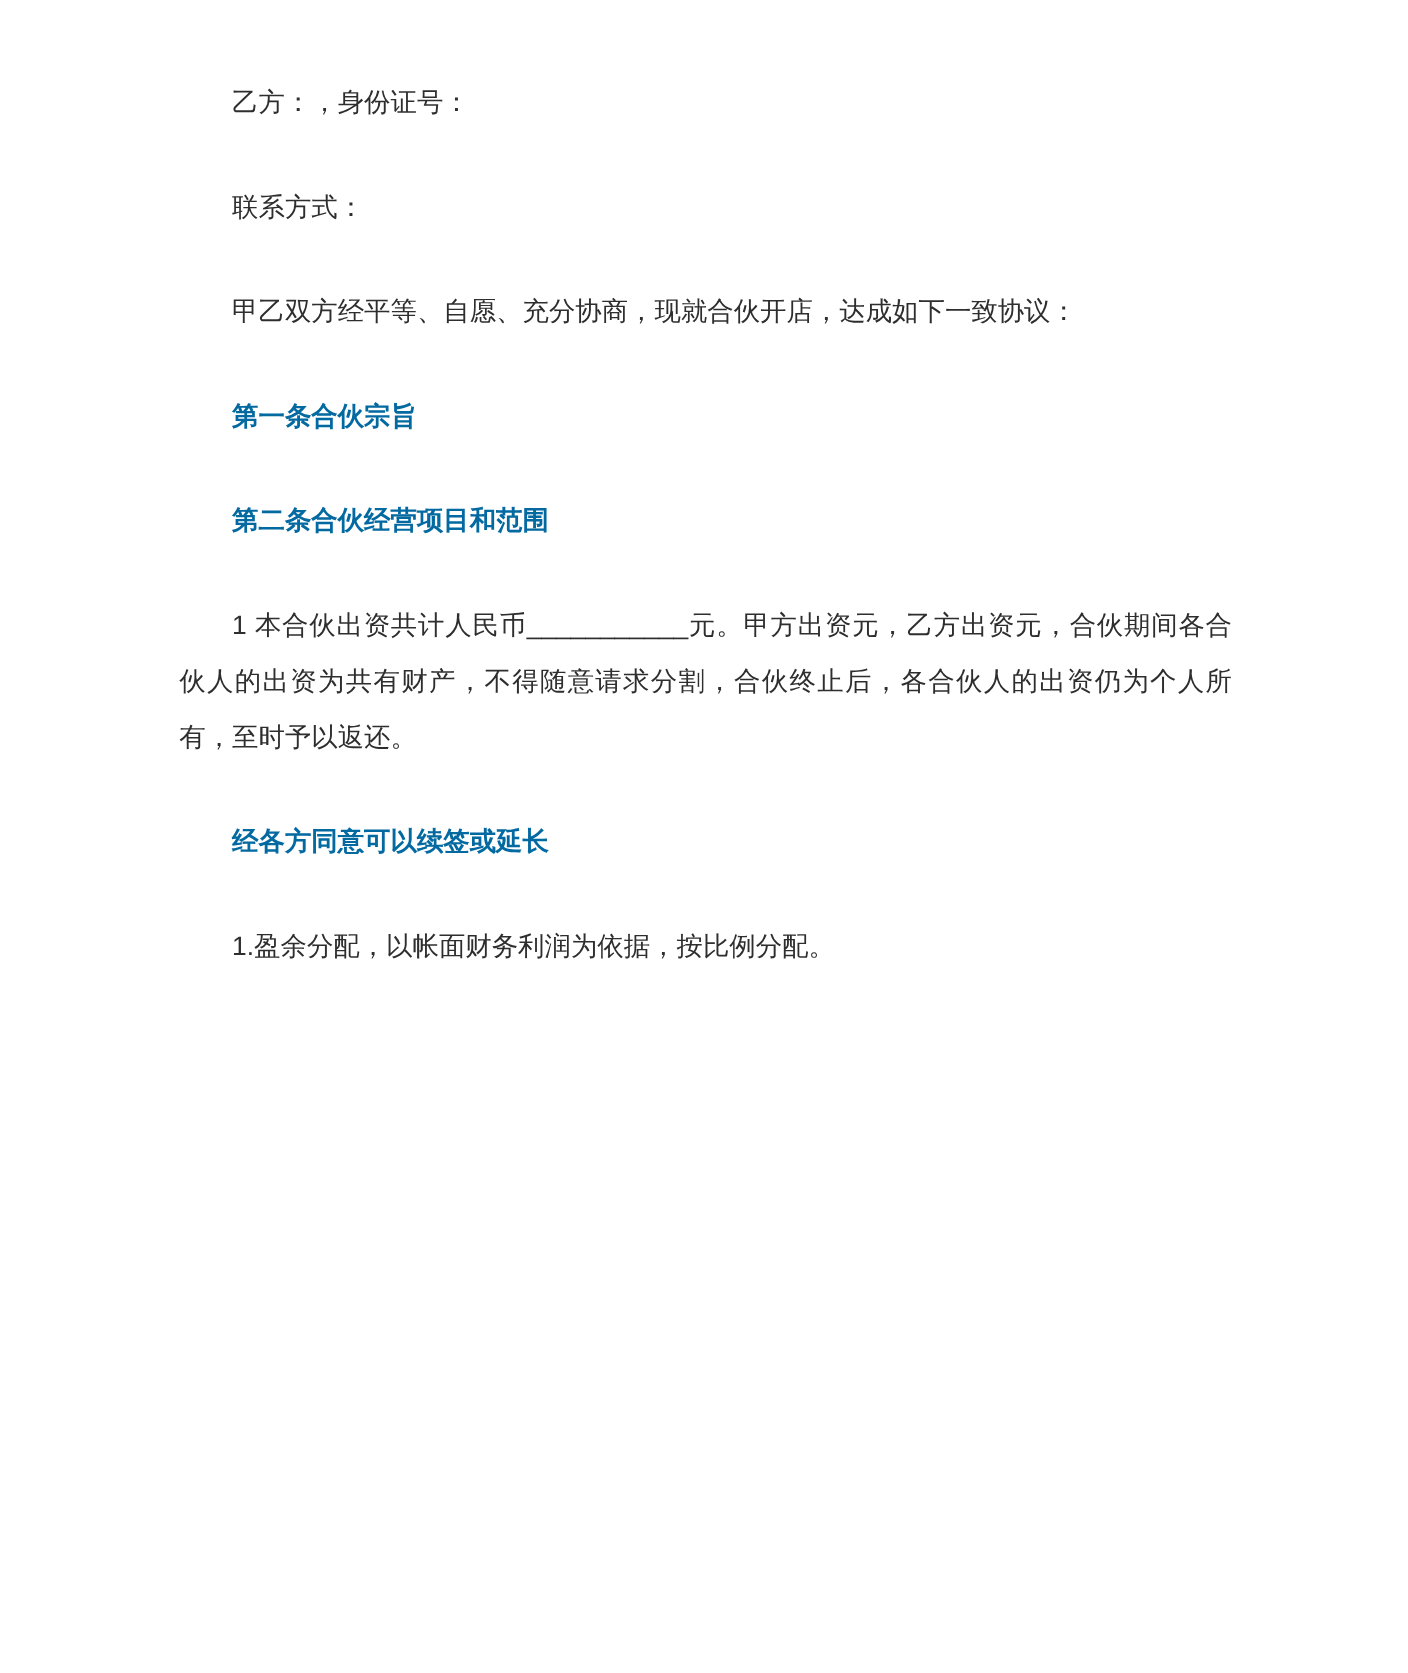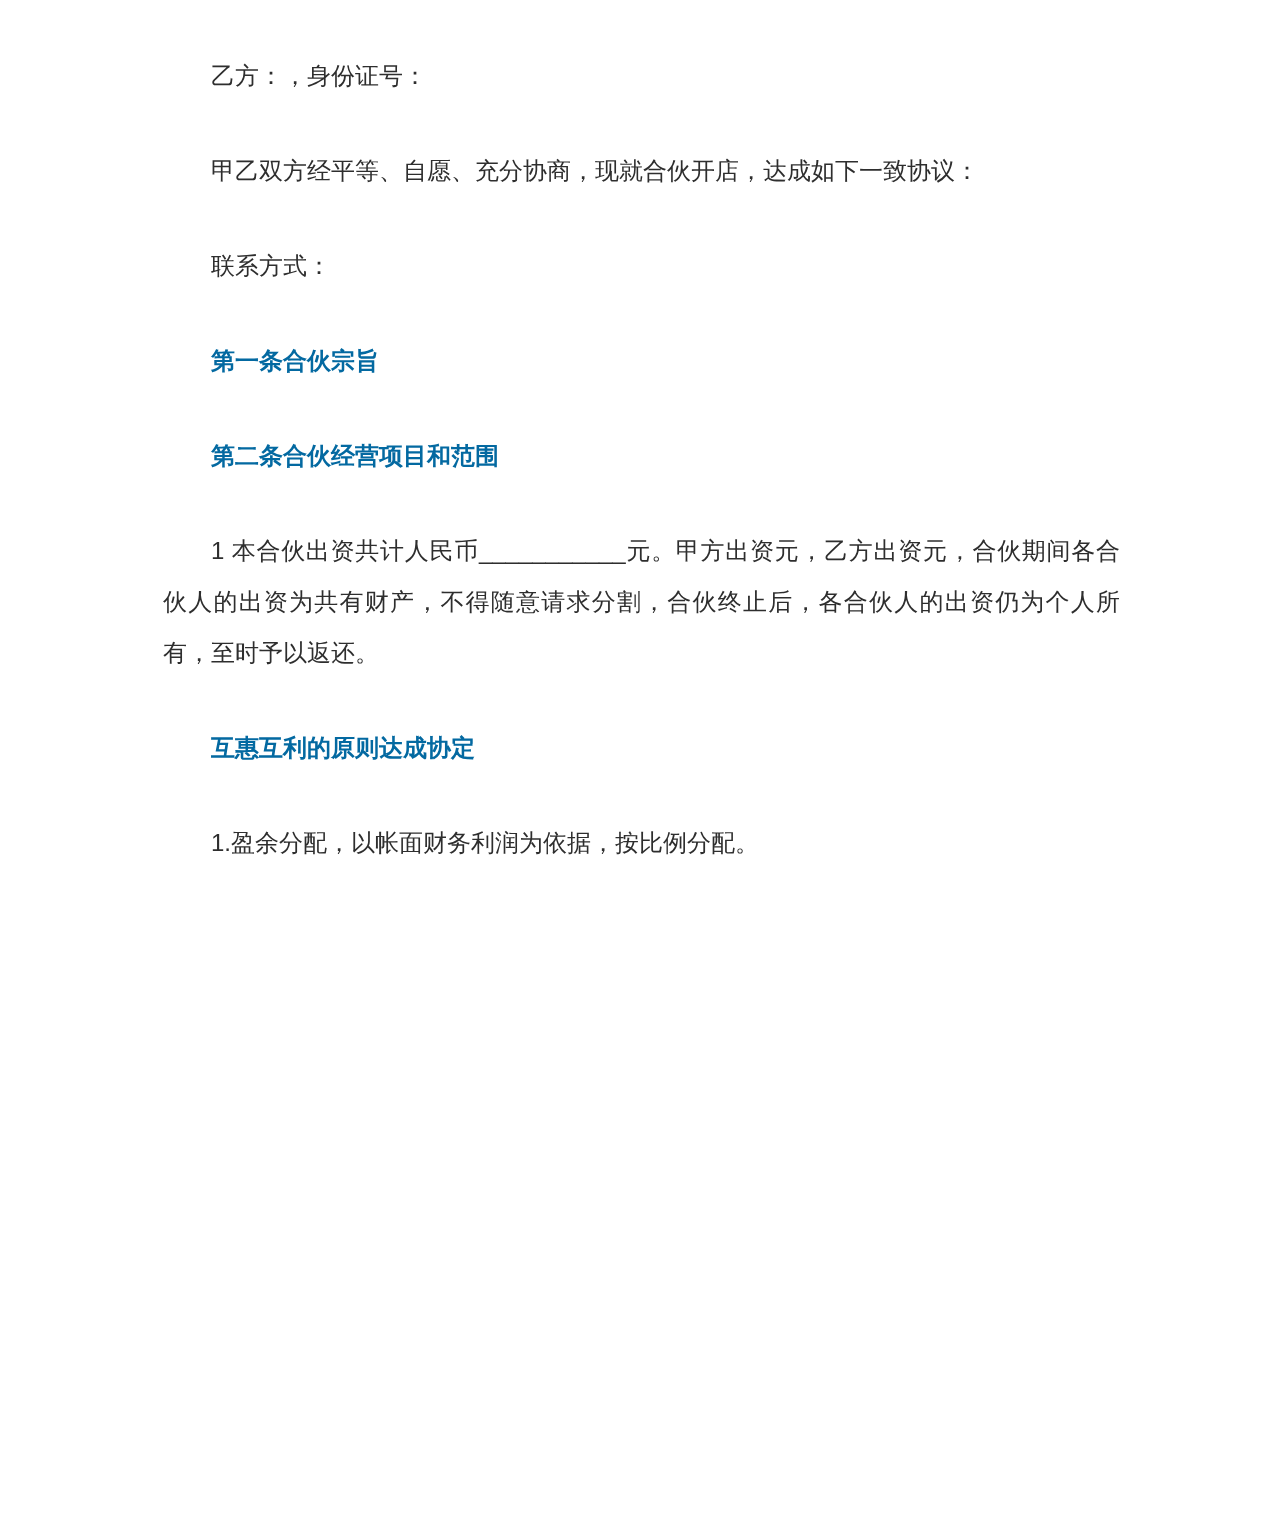--- a/index.html
+++ b/index.html
@@ -11,21 +11,21 @@
     width: 1280px;
     height: 1521px;
     position: relative;
     overflow: hidden;
   }
   .doc-page {
     position: absolute;
     left: 163px;
     top: 0;
     width: 957px;
-    padding-top: 50px;
+    padding-top: 68px;
     font-family: "Liberation Sans", sans-serif;
     font-size: 24px;
     line-height: 51px;
     color: #2e2e2e;
     text-align: justify;
   }
   .doc-page p.paragraph,
   .doc-page h2.heading {
     margin: 0 0 44px 0;
     text-indent: 2em;
@@ -39,20 +39,20 @@
     font-weight: 700;
     color: #0369a1;
     text-align: left;
   }
 </style>
 </head>
 <body>
 
 <main class="doc-page">
     <p class="paragraph">乙方：，身份证号：</p>
+    <p class="paragraph">联系方式：</p>
     <p class="paragraph">甲乙双方经平等、自愿、充分协商，现就合伙开店，达成如下一致协议：</p>
-    <p class="paragraph">联系方式：</p>
     <h2 class="heading">第一条合伙宗旨</h2>
     <h2 class="heading">第二条合伙经营项目和范围</h2>
     <p class="paragraph">1 本合伙出资共计人民币___________元。甲方出资元，乙方出资元，合伙期间各合伙人的出资为共有财产，不得随意请求分割，合伙终止后，各合伙人的出资仍为个人所有，至时予以返还。</p>
-    <h2 class="heading">互惠互利的原则达成协定</h2>
+    <h2 class="heading">经各方同意可以续签或延长</h2>
     <p class="paragraph">1.盈余分配，以帐面财务利润为依据，按比例分配。</p>
   </main>
 
 </body></html>

